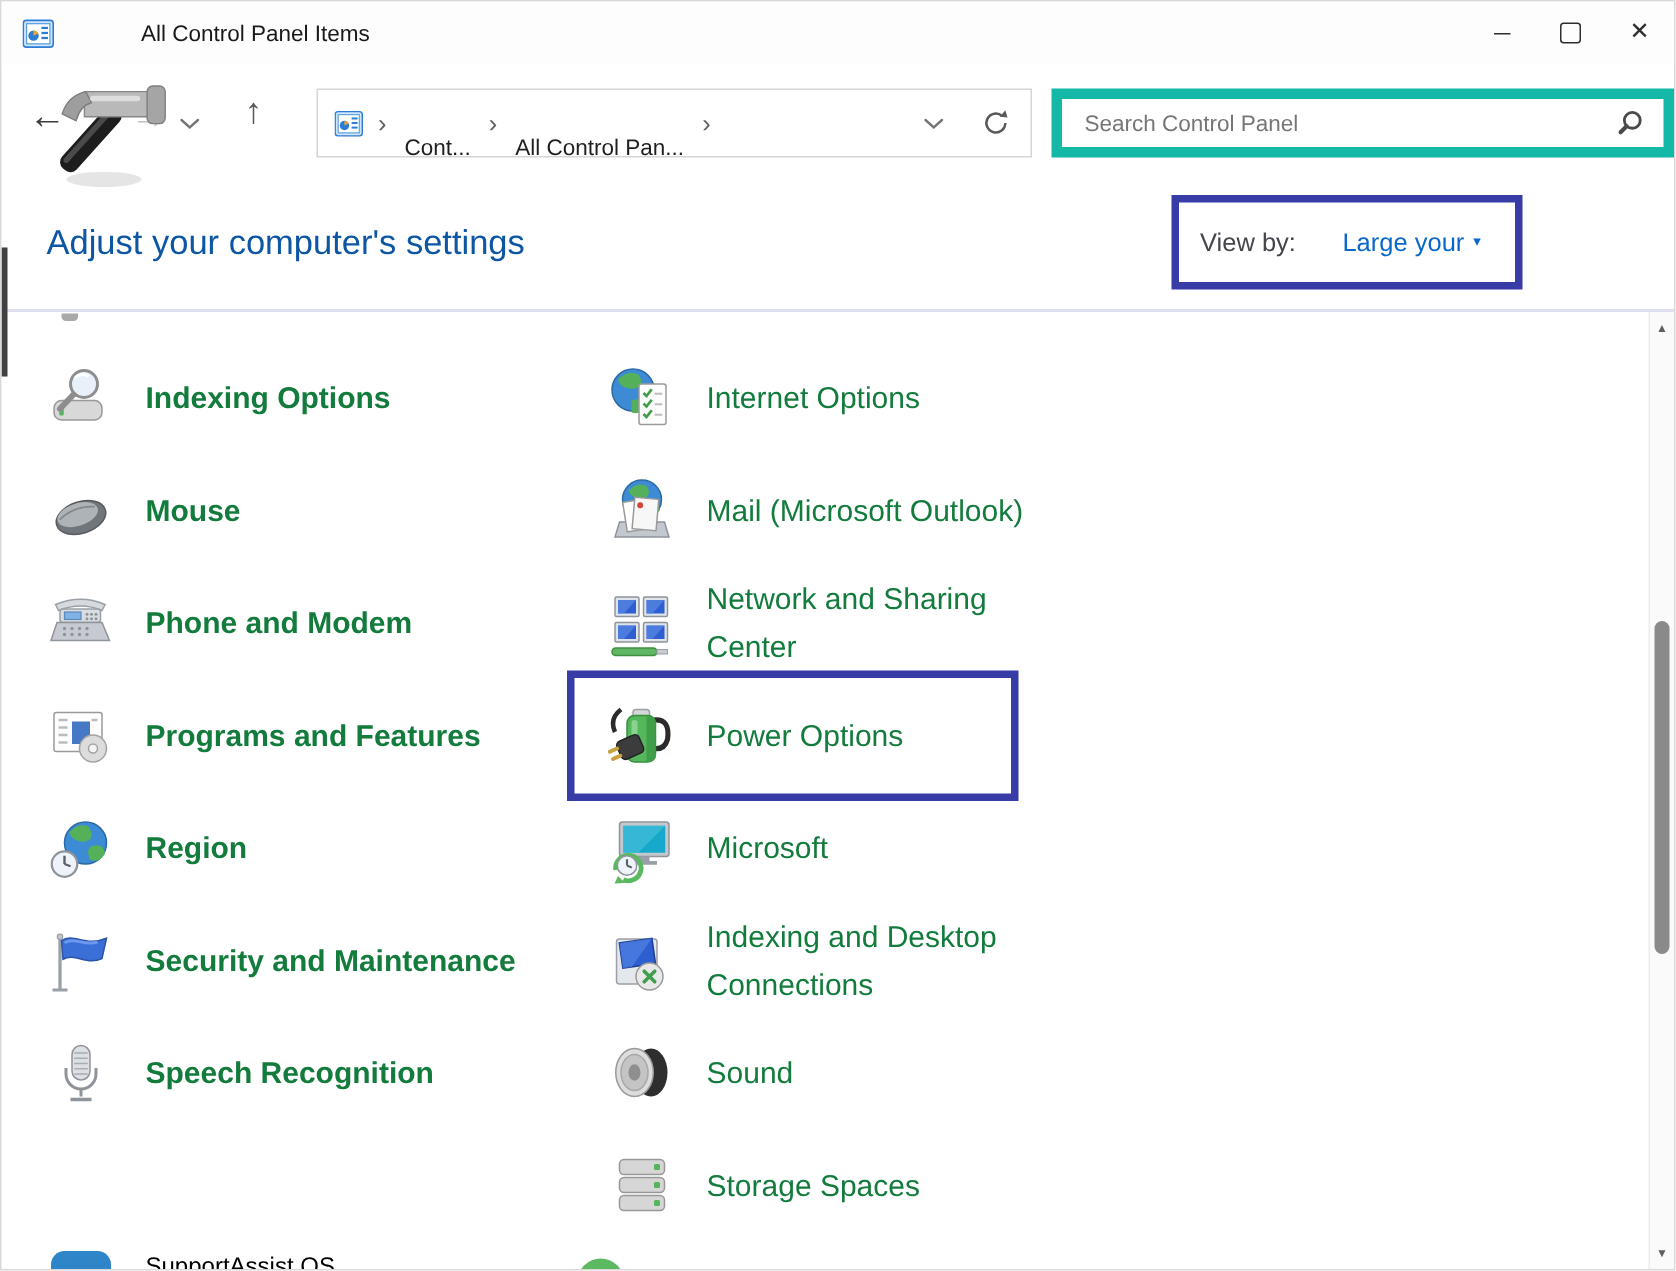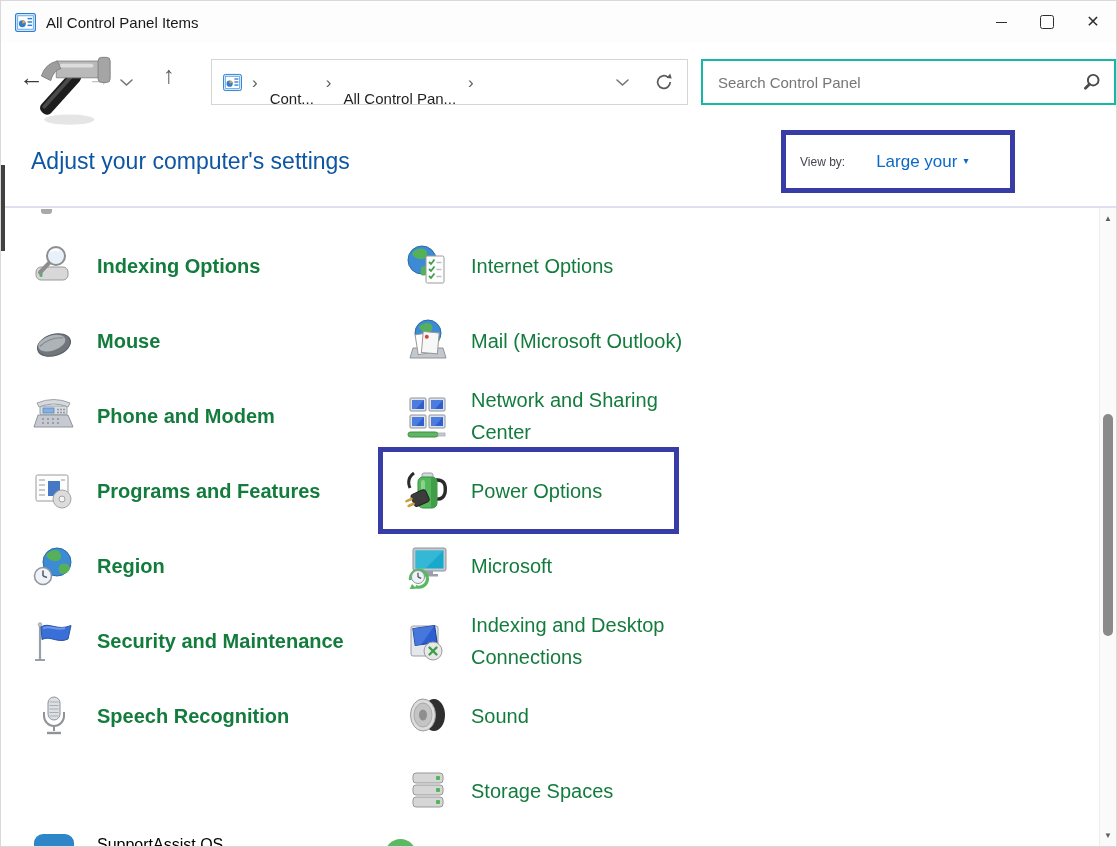--- a/index.html
+++ b/index.html
@@ -2,21 +2,21 @@
 <html><head>
 <meta charset="utf-8">
 <style>
   html,body{margin:0;padding:0;background:#e9e9e9;font-family:"Liberation Sans",sans-serif;}
   .window{
     position:relative;width:1117px;height:847px;background:#fff;
     border:1px solid #d9d9d9;box-sizing:border-box;overflow:hidden;
     font-family:"Liberation Sans",sans-serif;
   }
   
-  .titlebar{position:absolute;left:0;top:0;right:0;height:42px;background:#fdfdfd;display:flex;align-items:center;}
+  .titlebar{position:absolute;left:0;top:0;right:0;height:42px;background:#fdfdfd;display:flex;align-items:center;gap:48px;}
   .titlebar .app-icon{margin-left:14px;width:21px;height:21px;flex:0 0 auto;}
   .titlebar .title{margin-left:10px;font-size:15px;color:#191919;}
   .win-controls{margin-left:auto;display:flex;height:100%;}
   .win-btn{width:46px;height:100%;display:flex;align-items:center;justify-content:center;background:transparent;border:none;cursor:default;}
   .glyph-min{width:11px;height:0;border-top:1.6px solid #2e2e2e;}
   .glyph-max{width:12px;height:12px;border:1.6px solid #2e2e2e;border-radius:2.5px;}
   .glyph-close{font-size:16px;color:#2e2e2e;line-height:1;}
   
   .navbtn{position:absolute;background:none;border:none;padding:0;font-family:inherit;}
   .nav-back{left:18px;top:62px;font-size:25px;color:#3c3c3c;}
@@ -28,29 +28,29 @@
     position:absolute;left:210px;top:58px;width:477px;height:46px;background:#fff;
     border:1px solid #d5d5d5;box-sizing:border-box;display:flex;align-items:center;
   }
   .addressbar .cp-icon{width:19px;height:19px;margin-left:11px;}
   .crumb-sep{font-size:17px;color:#5f5f5f;margin:0 10px;line-height:1;}
   .crumb{font-size:15px;color:#1f1f1f;background:none;border:none;padding:2px 2px;font-family:inherit;margin-top:32px;}
   .addr-chevron{margin-left:auto;}
   .refresh-btn{margin:0 13px 0 24px;background:none;border:none;padding:0;display:flex;}
   .searchbox{
     position:absolute;left:700px;top:58px;width:415px;height:46px;background:#fff;
-    border:2px solid #14b8a6;box-sizing:border-box;display:flex;align-items:center;
+    border:7px solid #14b8a6;box-sizing:border-box;display:flex;align-items:center;
   }
   .searchbox input{flex:1;border:none;outline:none;margin-left:13px;font-size:15px;color:#1f1f1f;font-family:inherit;background:transparent;}
   .searchbox input::placeholder{color:#767676;}
   .search-icon-btn{background:none;border:none;margin-right:12px;display:flex;padding:0;}
   
   .page-title{position:absolute;left:30px;top:147px;font-size:23px;color:#0d56a3;}
   .viewby{position:absolute;left:799px;top:134px;height:53px;display:flex;align-items:center;z-index:3;}
-  .viewby-label{font-size:12px;color:#45454c;margin-right:25px;}
+  .viewby-label{font-size:17px;color:#45454c;margin-right:25px;}
   .viewby-btn{background:none;border:none;font-family:inherit;font-size:17px;color:#0a68c8;display:flex;align-items:center;gap:6px;}
   .viewby-caret{font-size:10px;color:#0a68c8;position:relative;top:-1px;}
   
   .annotation{position:absolute;border:5px solid #383ca6;box-sizing:border-box;pointer-events:none;z-index:10;background:transparent;}
   .ann-viewby{left:780px;top:129px;width:234px;height:63px;}
   .ann-power{left:377px;top:446px;width:301px;height:87px;}
   
   .list-sep{position:absolute;left:0;top:205px;right:0;height:2px;background:#dfdff2;}
   .edge-artifact{position:absolute;left:0;top:164px;width:4px;height:86px;background:#414141;}
   .icon-remnant{position:absolute;left:40px;top:208px;width:11px;height:5px;background:#a9a9a9;border-radius:0 0 3px 3px;}

